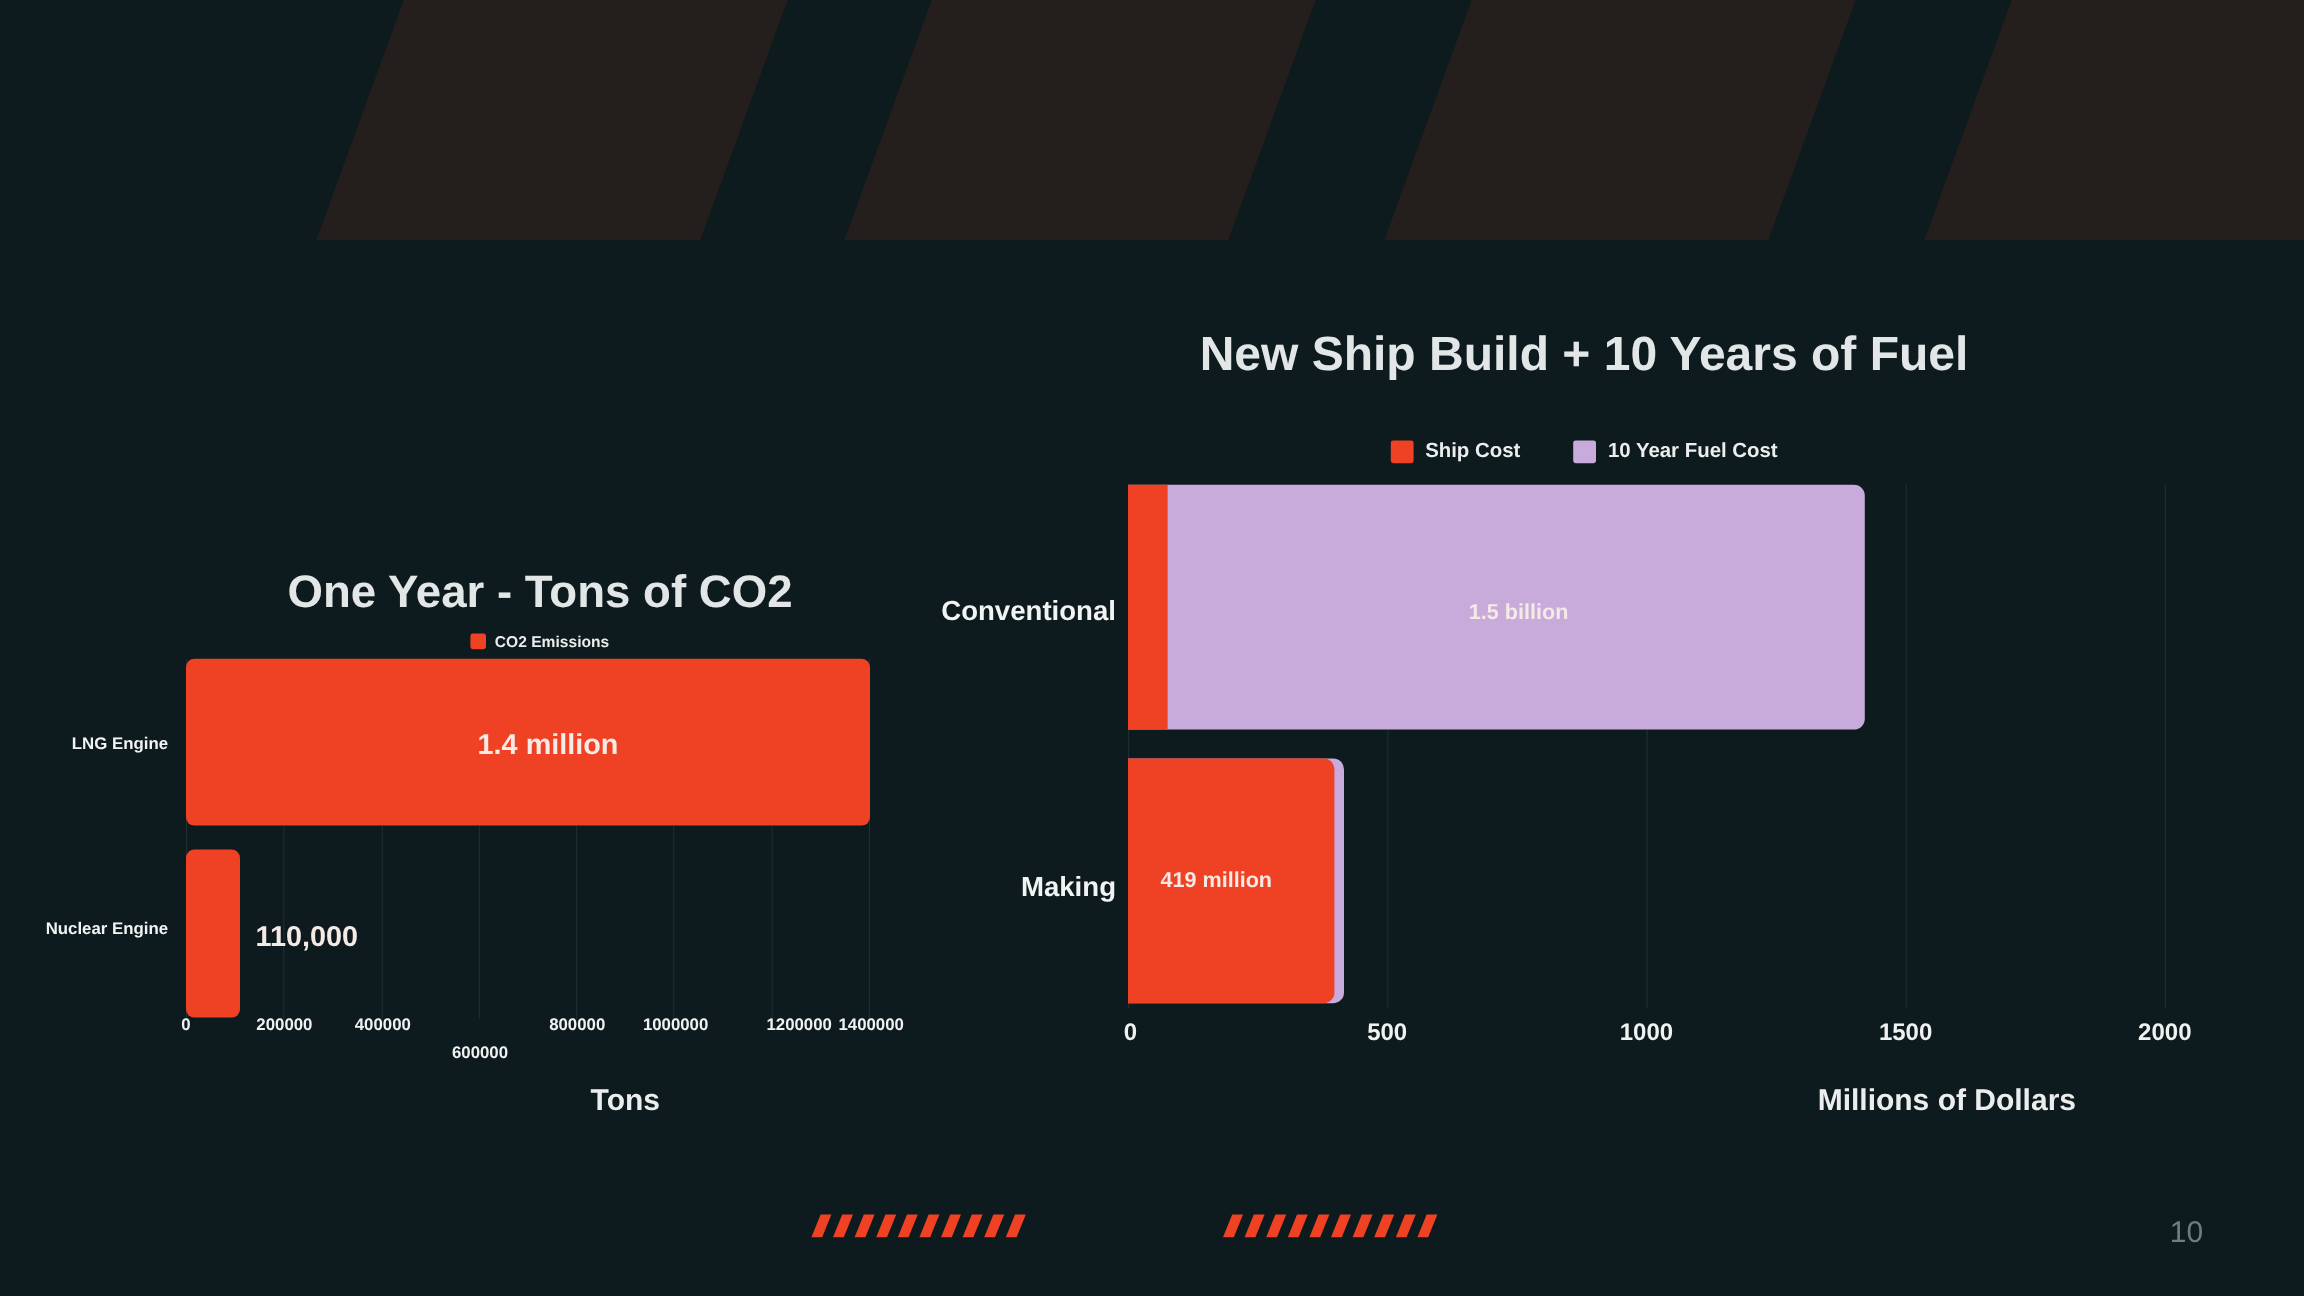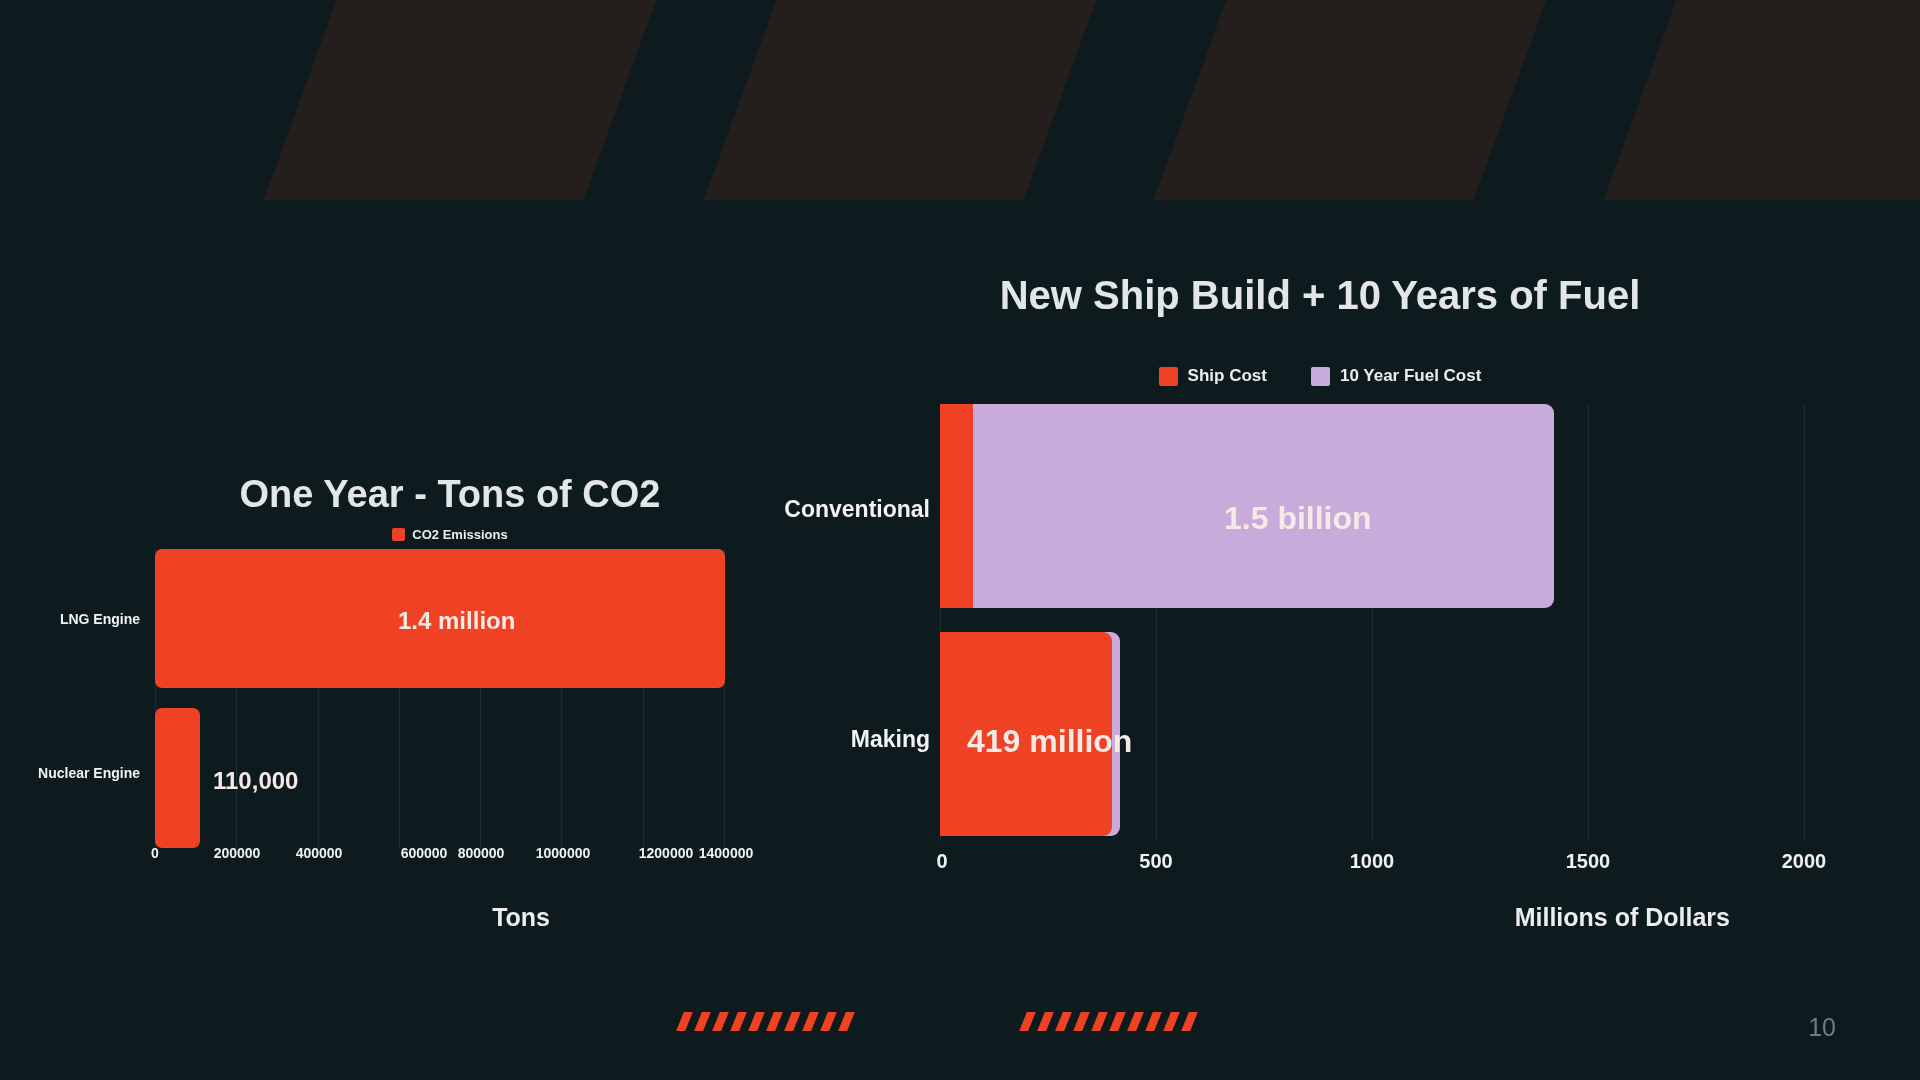--- a/index.html
+++ b/index.html
@@ -72,21 +72,21 @@
 
   
   #chart-right { position:absolute; left:0; top:0; }
   #chart-right .chart-title { position:absolute; left:820px; top:273px; width:1000px; font-size:40px; }
   #chart-right .legend { position:absolute; left:820px; top:366px; width:1000px; font-size:17px; }
   #chart-right .swatch { width:19px; height:19px; margin-right:10px; }
   #chart-right .legend-item + .legend-item { margin-left:44px; }
   #chart-right .plot { left:940px; top:404px; width:880px; height:436px; }
   #chart-right .cat-label { font-size:23px; }
   #chart-right .tick-label { font-size:20px; top:850px; }
-  #chart-right .bar-value { font-size:32px; }
+  #chart-right .bar-value { font-size:18px; }
 
   
   .dash-group { position:absolute; display:flex; }
   .dash {
     width:9px; height:19px; background:#ef4123;
     transform:skewX(-22deg); margin-right:9px;
   }
   #page-number {
     position:absolute; right:84px; top:1013px;
     color:#6f7d80; font-size:25px;
@@ -133,21 +133,21 @@
 
   <div class="bar-value" style="left:398px;top:607px;">1.4 million</div>
   <div class="bar-value" style="left:213px;top:767px;">110,000</div>
 
   <div class="cat-label" style="left:0px;width:140px;top:611px;">LNG Engine</div>
   <div class="cat-label" style="left:0px;width:140px;top:765px;">Nuclear Engine</div>
 
   <div class="tick-label" style="left:155px;">0</div>
   <div class="tick-label" style="left:237px;">200000</div>
   <div class="tick-label" style="left:319px;">400000</div>
-  <div class="tick-label" style="left:424px;">600000</div>
+  <div class="tick-label" style="left:400px;margin-top:24px;">600000</div>
   <div class="tick-label" style="left:481px;">800000</div>
   <div class="tick-label" style="left:563px;">1000000</div>
   <div class="tick-label" style="left:666px;">1200000</div>
   <div class="tick-label" style="left:726px;">1400000</div>
 
   <div class="axis-title" style="left:275px;width:275px;top:903px;font-size:25px;">Tons</div>
 </div>
 
 <div id="chart-right">
 

